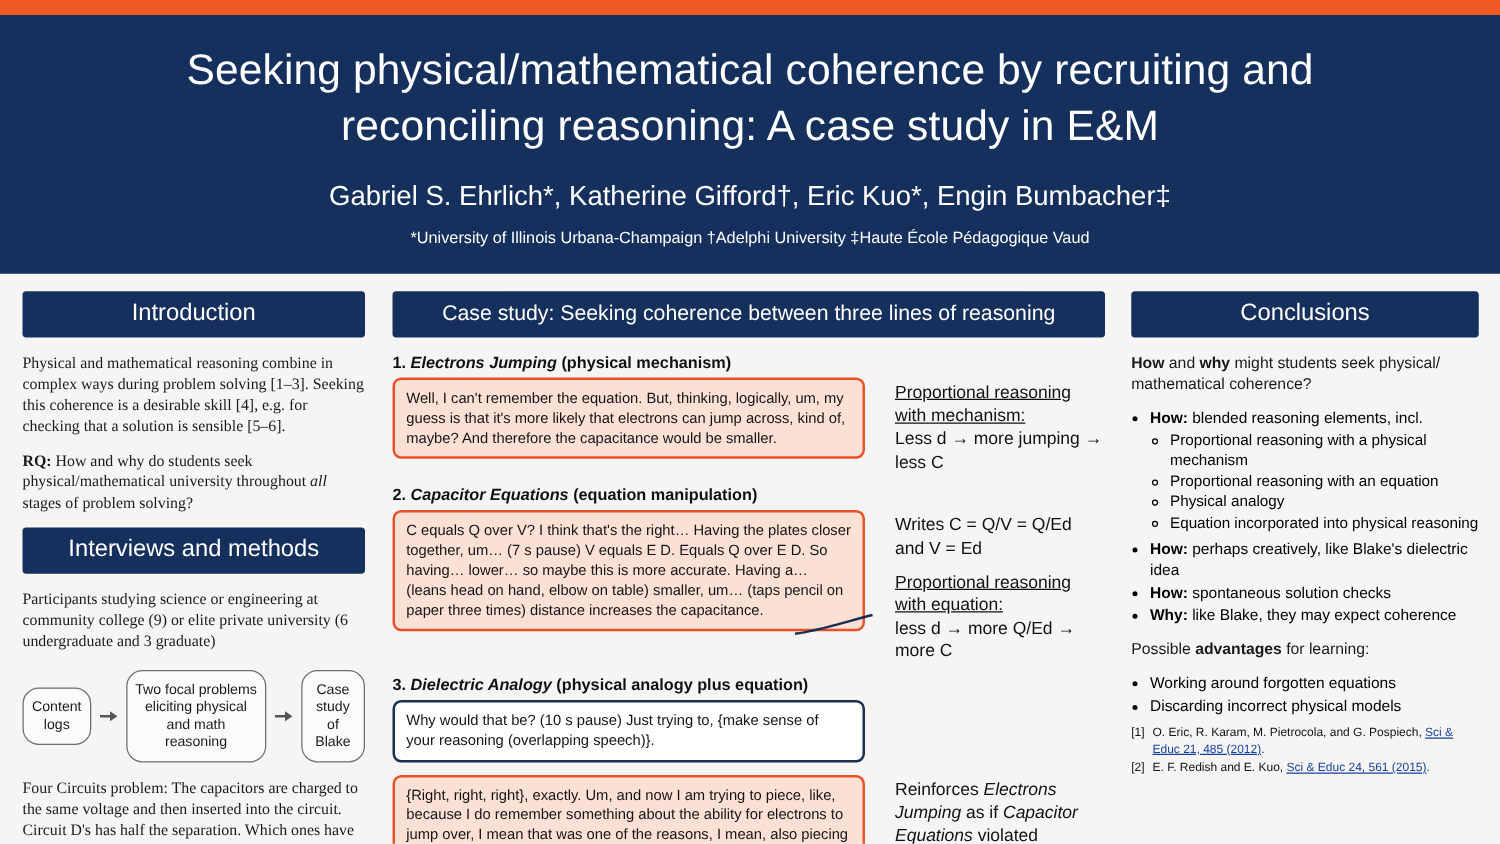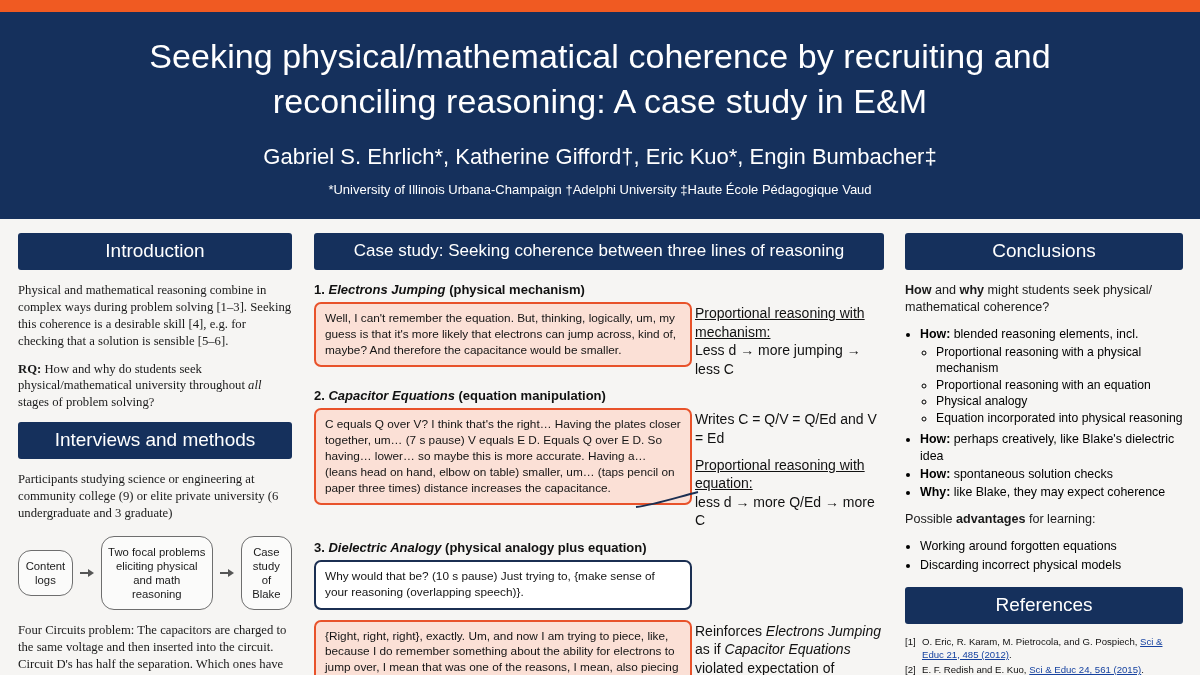--- a/index.html
+++ b/index.html
@@ -93,21 +93,21 @@
   }
 
   
   .mid-item { margin-bottom: 10px; }
   .mid-label {
     font-size: 13px; margin: 0 0 5px 0; color: #111;
   }
   .mid-label b { font-weight: bold; }
   .mid-label i { font-style: italic; }
 
-  .quote-row { display: flex; gap: 3px; align-items: flex-start; }
+  .quote-row { display: flex; gap: 24px; align-items: flex-start; }
   .quote {
     border: 2.4px solid #e8522a;
     background: #fbe0d6;
     border-radius: 7px;
     padding: 7px 9px;
     font-size: 11.8px;
     line-height: 1.34;
     color: #141414;
     width: 378px;
     flex: 0 0 auto;
@@ -273,21 +273,20 @@
     </ul>
 
     <p class="body" style="font-size:12.6px; margin-top:10px">
       <span>Possible </span><b>advantages</b><span> for learning:</span>
     </p>
     <ul class="r">
       <li>Working around forgotten equations</li>
       <li>Discarding incorrect physical models</li>
     </ul>
 
-    <div class="section-head" style="margin-top:14px">References</div>
 
     <div class="refs">
       <div class="ref">
         <span class="num">[1]</span>
         <span class="txt"><span>O. Eric, R. Karam, M. Pietrocola, and G. Pospiech, </span><a class="lnk" href="#">Sci &amp; Educ 21, 485 (2012)</a><span>.</span></span>
       </div>
       <div class="ref">
         <span class="num">[2]</span>
         <span class="txt"><span>E. F. Redish and E. Kuo, </span><a class="lnk" href="#">Sci &amp; Educ 24, 561 (2015)</a><span>.</span></span>
       </div>

